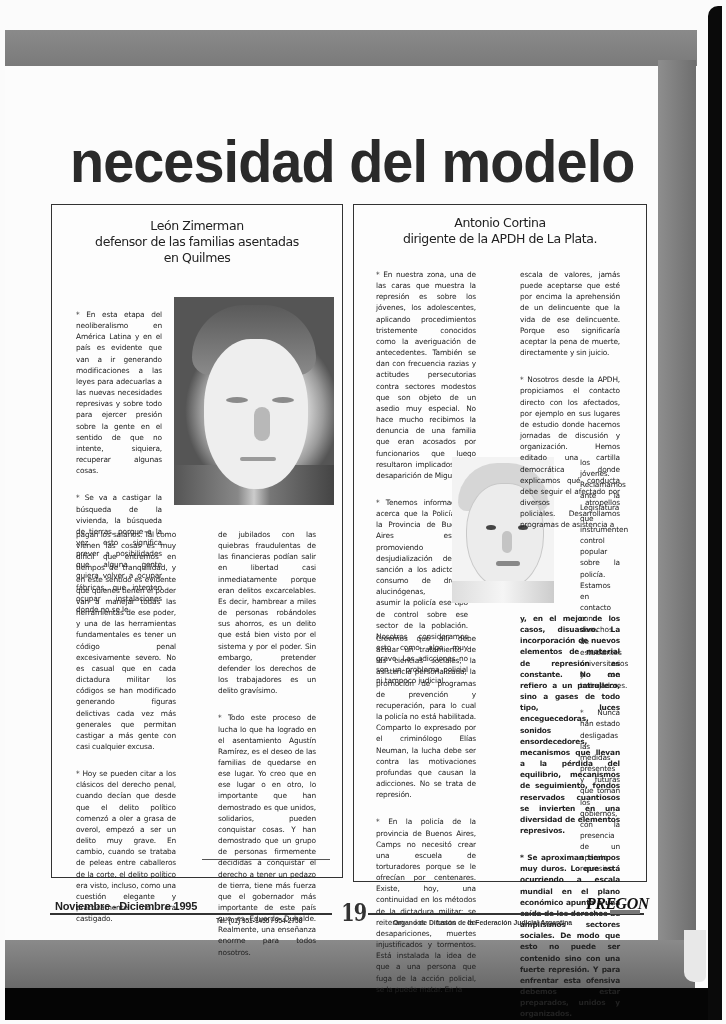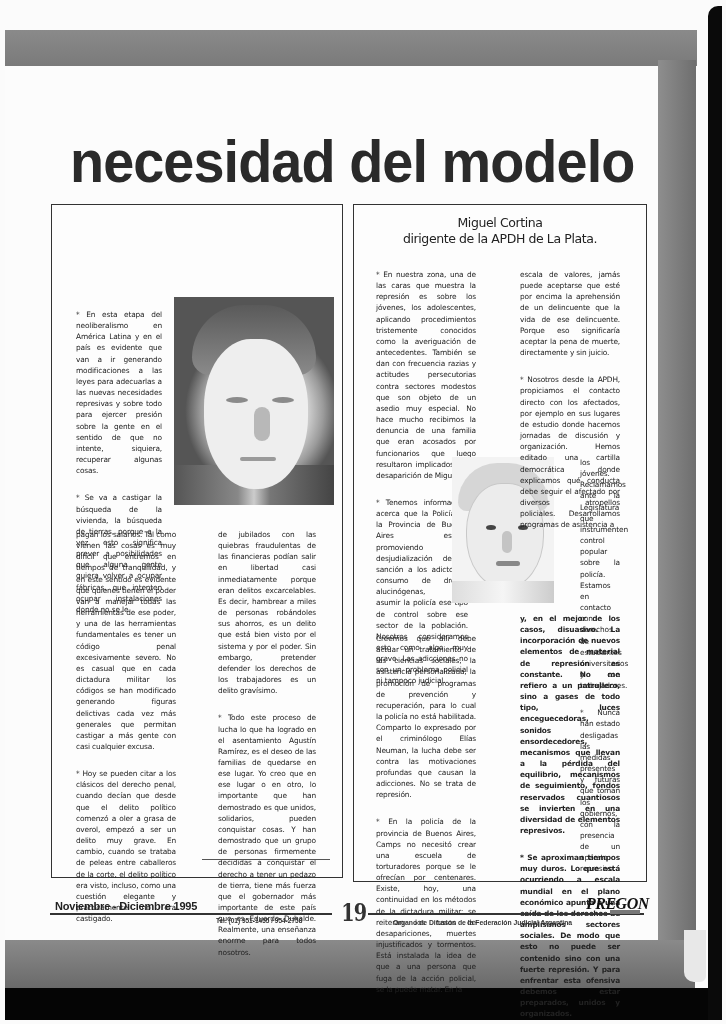--- a/index.html
+++ b/index.html
@@ -68,20 +68,25 @@
 <div class="scan-bottom"></div>
 <div class="scan-black"></div>
 <div class="scan-edge"></div>
 <div class="page-curl"></div>
 
 <div class="page"></div>
 
 <div class="headline">necesidad del modelo</div>
 
 <div class="box box-left">
+  <div class="byline byline-left">
+    <div>León Zimerman</div>
+    <div>defensor de las familias asentadas</div>
+    <div>en Quilmes</div>
+  </div>
 
   <div class="photo photo-zimerman" title="Portrait of León Zimerman">
     <div class="suit"></div>
     <div class="hair"></div>
     <div class="face"></div>
     <div class="eye" style="left:52px;"></div>
     <div class="eye" style="left:98px;"></div>
     <div class="nose"></div>
     <div class="mouth"></div>
   </div>
@@ -96,21 +101,21 @@
   </div>
   <div class="txt l-col2">
     <p>de jubilados con las quiebras fraudulentas de las financieras podían salir en libertad casi inmediatamente porque eran delitos excarcelables. Es decir, hambrear a miles de personas robándoles sus ahorros, es un delito que está bien visto por el sistema y por el poder. Sin embargo, pretender defender los derechos de los trabajadores es un delito gravísimo.</p>
     <p>* Todo este proceso de lucha lo que ha logrado en el asentamiento Agustín Ramírez, es el deseo de las familias de quedarse en ese lugar. Yo creo que en ese lugar o en otro, lo importante que han demostrado es que unidos, solidarios, pueden conquistar cosas. Y han demostrado que un grupo de personas firmemente decididas a conquistar el derecho a tener un pedazo de tierra, tiene más fuerza que el gobernador más importante de este país que es Eduardo Duhalde. Realmente, una enseñanza enorme para todos nosotros.</p>
   </div>
   <div class="l-rule"></div>
 </div>
 
 <div class="box box-right">
   <div class="byline byline-right">
-    <div>Miguel Cortina</div>
+    <div>Antonio Cortina</div>
     <div>dirigente de la APDH de La Plata.</div>
   </div>
 
   <div class="txt r-col1a">
     <p>* En nuestra zona, una de las caras que muestra la represión es sobre los jóvenes, los adolescentes, aplicando procedimientos tristemente conocidos como la averiguación de antecedentes. También se dan con frecuencia razias y actitudes persecutorias contra sectores modestos que son objeto de un asedio muy especial. No hace mucho recibimos la denuncia de una familia que eran acosados por funcionarios que luego resultaron implicados en la desaparición de Miguel Brú.</p>
     <p style="width:92px;">* Tenemos información, acerca que la Policía de la Provincia de Buenos Aires estaría promoviendo la desjudialización de la sanción a los adictos al consumo de drogas alucinógenas, para asumir la policía ese tipo de control sobre ese sector de la población. Nosotros consideramos esto como algo muy grave. Las adicciones no son un problema policial ni tampoco judicial.</p>
   </div>
 
   <div class="photo photo-cortina" title="Portrait of Antonio Cortina">
     <div class="hair"></div>

